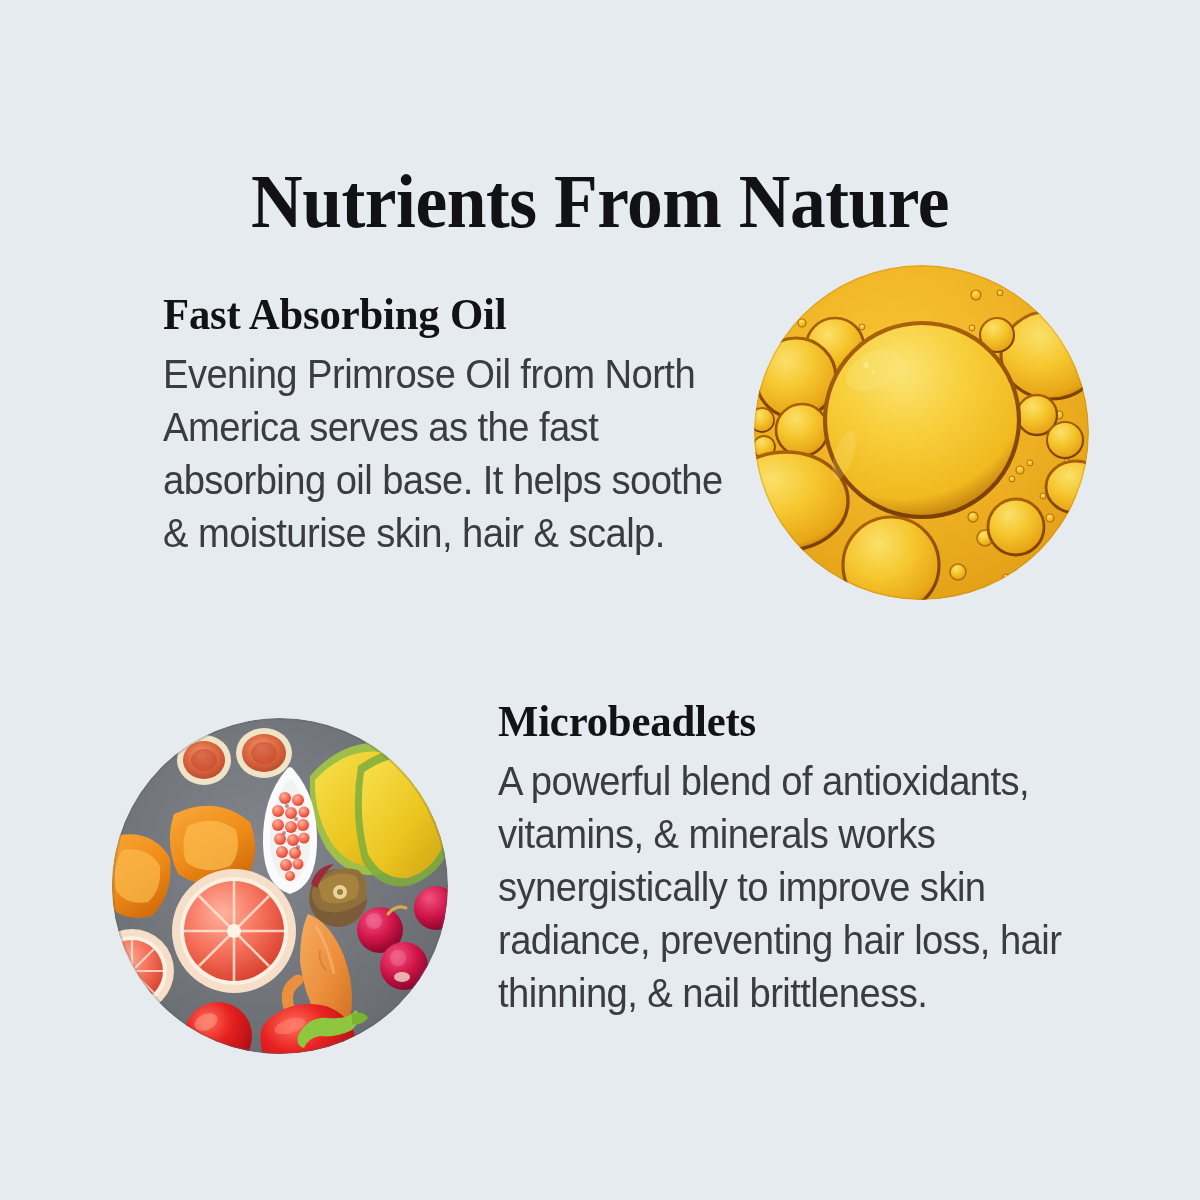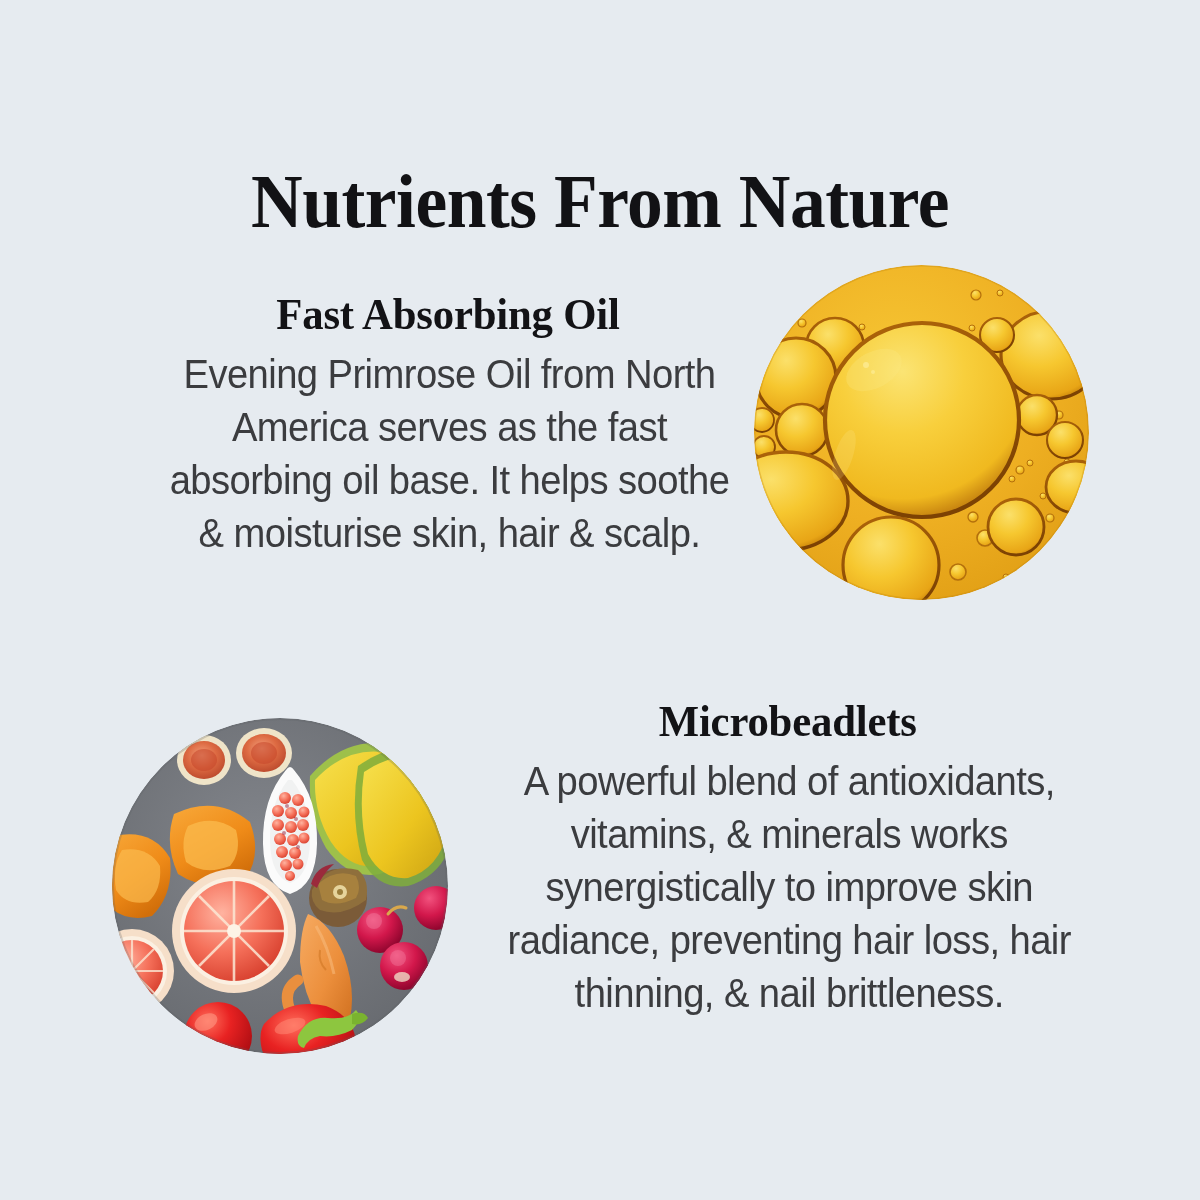--- a/index.html
+++ b/index.html
@@ -34,21 +34,21 @@
     font-size: 76px;
     line-height: 1.0;
     letter-spacing: -0.5px;
     color: #121215;
     transform: scaleX(0.94);
     transform-origin: 50% 50%;
     white-space: nowrap;
   }
 
   
-  .block { position: absolute; text-align: center; }
+  .block { position: absolute; }
   .block-heading {
     font-family: "Liberation Serif", "DejaVu Serif", serif;
     font-weight: 700;
     font-size: 45px;
     line-height: 1.05;
     color: #131316;
     letter-spacing: -0.2px;
     transform: scaleX(0.95);
     transform-origin: 0 50%;
     white-space: nowrap;

